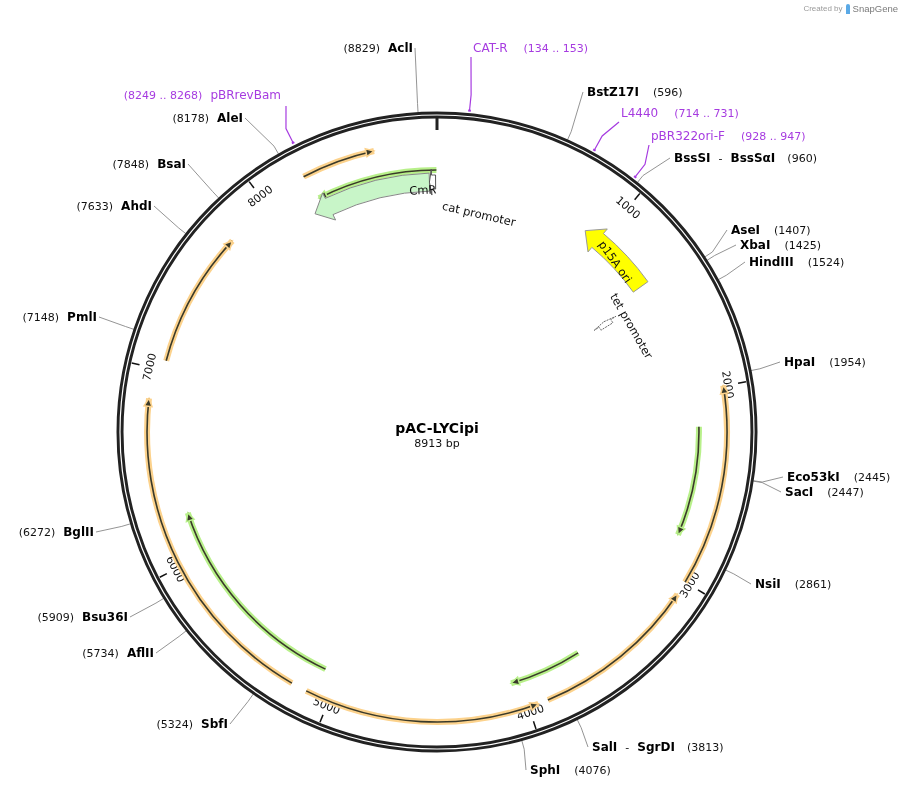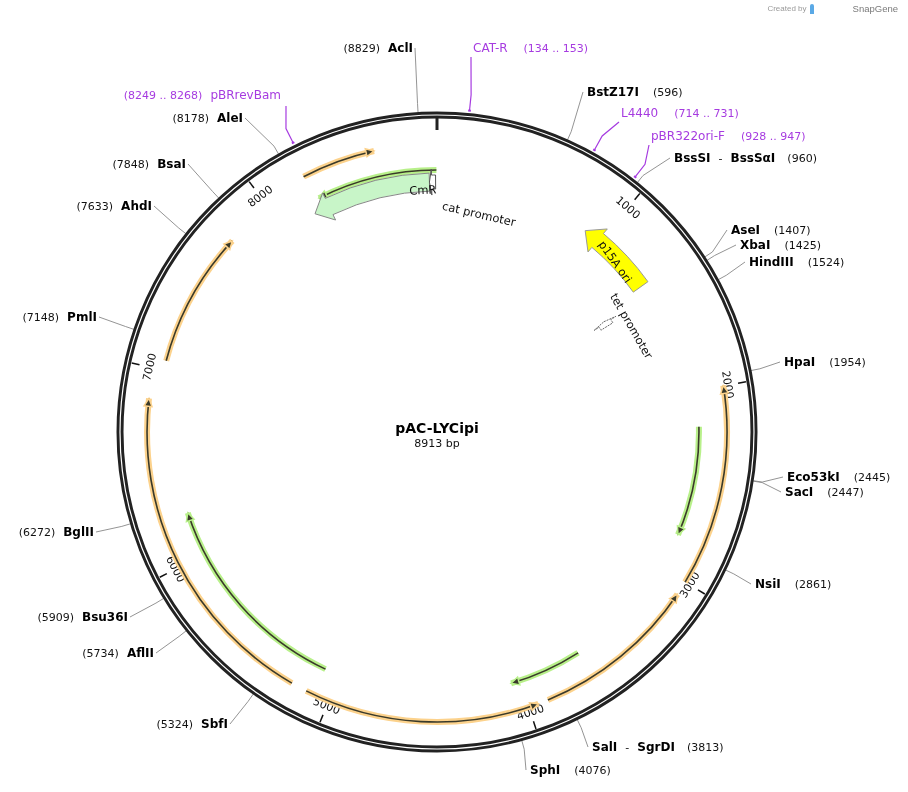--- a/index.html
+++ b/index.html
@@ -1,21 +1,21 @@
 <!DOCTYPE html>
 <html><head>
 <meta charset="utf-8">
 <style>
   html, body { margin: 0; padding: 0; background: #ffffff; }
   body { width: 908px; height: 792px; position: relative; overflow: hidden;
          font-family: "DejaVu Sans", sans-serif; }
   #map { position: absolute; left: 0; top: 0; }
   .credit { position: absolute; right: 10px; top: 3px; font-size: 8px; color: #9a9a9a;
             font-family: "Liberation Sans", sans-serif; display: flex; align-items: center; gap: 3px; }
-  .credit .brand { font-size: 9.5px; color: #7a7a7a; margin-left: 36px; }
+  .credit .brand { font-size: 9.5px; color: #7a7a7a; }
   .credit .logo { width: 4px; height: 10px; background: #5aa9e6; border-radius: 2px 2px 0 0; display: inline-block; }
   svg text { font-family: "DejaVu Sans", sans-serif; }
   .enz-name { font-weight: bold; font-size: 12px; fill: #000; }
   .enz-pos { font-size: 11px; fill: #111; }
   .primer { font-size: 12px; fill: #a63be0; }
   .primer-pos { font-size: 11px; fill: #a63be0; }
   .tick-label { font-size: 11px; fill: #111; }
   .title { font-weight: bold; font-size: 14px; fill: #000; }
   .subtitle { font-size: 11px; fill: #111; }
   .feat-label { font-size: 11.5px; fill: #111; }

